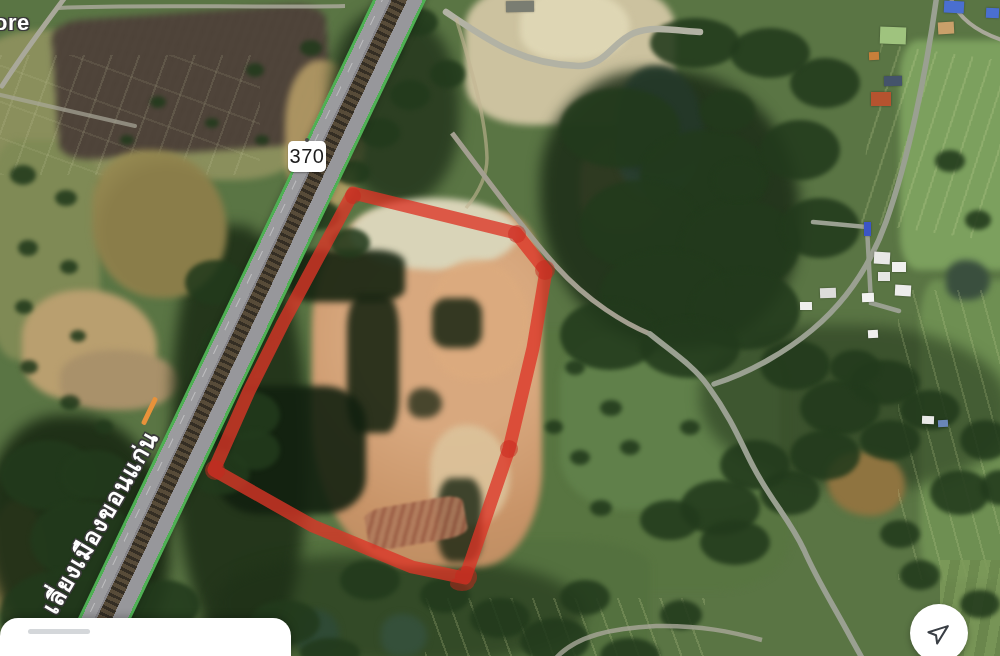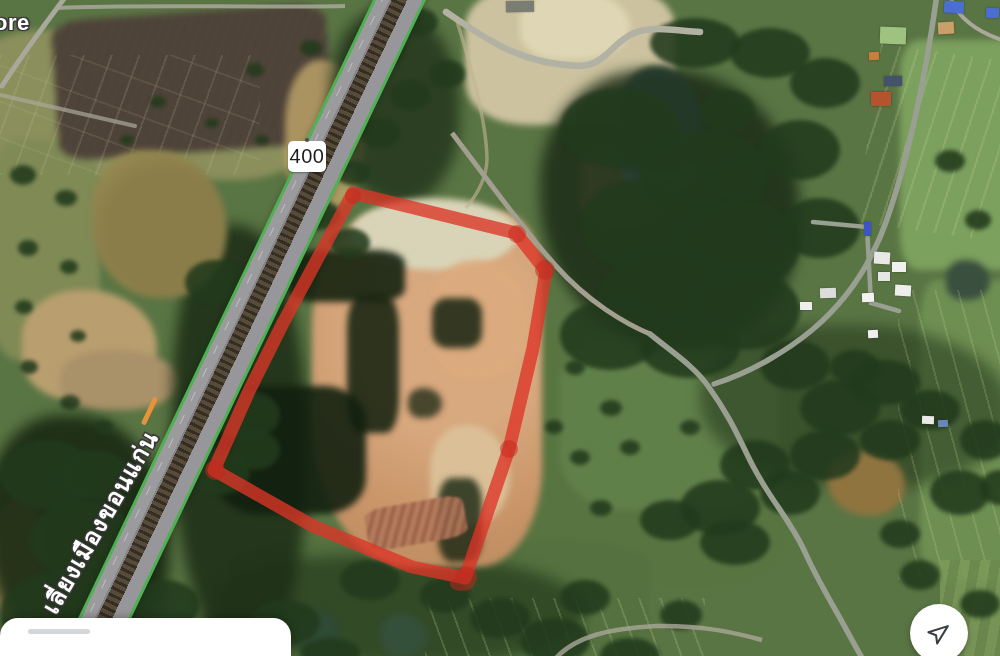--- a/index.html
+++ b/index.html
@@ -265,21 +265,21 @@
         <circle cx="517" cy="234" r="9"></circle>
       <circle cx="545" cy="270" r="10"></circle>
         <circle cx="509" cy="449" r="9"></circle>
       <circle cx="466" cy="577" r="11"></circle>
         <circle cx="215" cy="470" r="10"></circle>
       <ellipse cx="462" cy="584" rx="12" ry="7"></ellipse>
     </g>
   </svg>
 
   <div id="route-shield">
-    <span>400</span>
+    <span>370</span>
   </div>
   <div id="road-name" class="maptext">เลี่ยงเมืองขอนแก่น</div>
   <div id="partial-label" class="maptext">ore</div>
 
   <div id="bottom-sheet">
     <div id="drag-handle"></div>
   </div>
 
   <button id="navigate-fab" style="border:none;cursor:pointer;">
     <svg width="26" height="26" viewBox="0 0 24 24">

